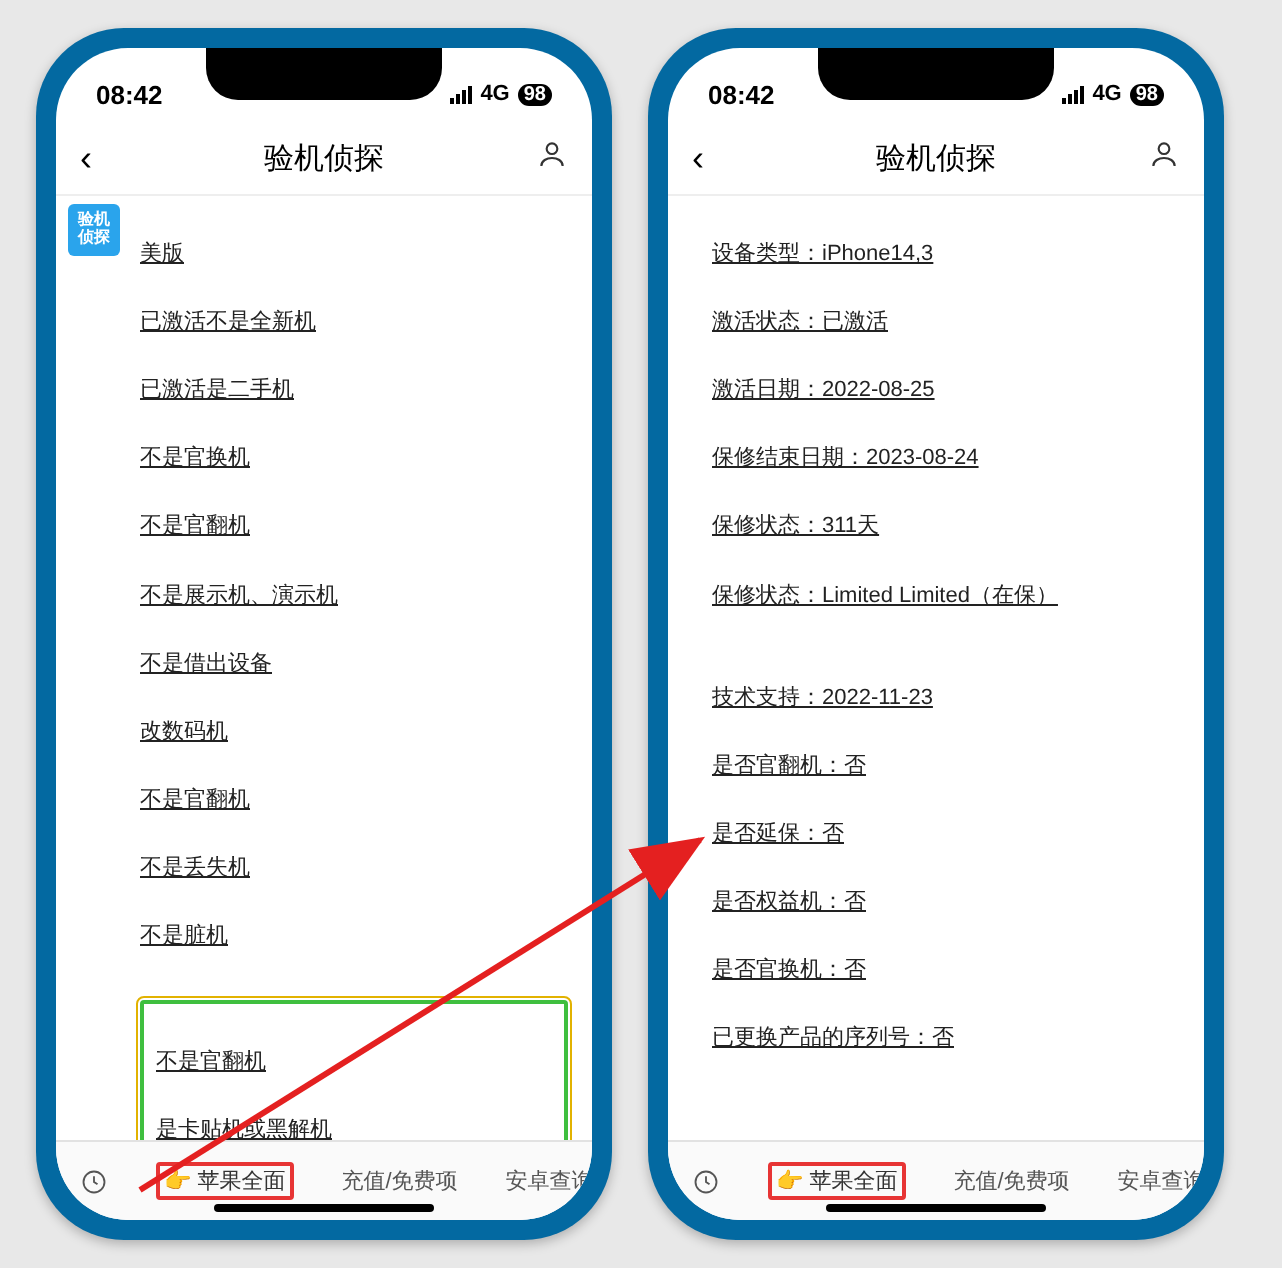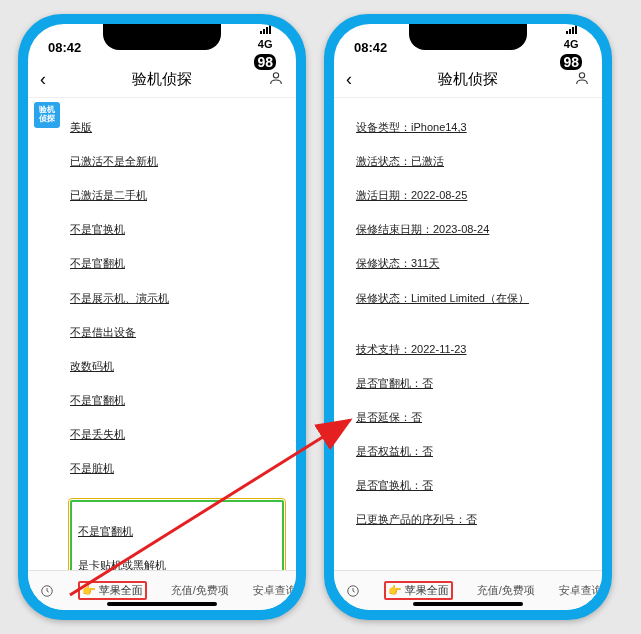--- a/index.html
+++ b/index.html
@@ -14,21 +14,21 @@
   .phones {
     display: flex;
     gap: 18px;
     padding: 14px 18px;
     position: relative;
     z-index: 1;
   }
   .phone {
     width: 288px;
     height: 606px;
-    background: #0ea5e9;
+    background: #0369a1;
     border-radius: 44px;
     padding: 10px;
     position: relative;
     box-shadow: 0 2px 6px rgba(0,0,0,.25);
   }
   .screen {
     width: 100%;
     height: 100%;
     background: #fff;
     border-radius: 36px;
@@ -51,26 +51,26 @@
   }
   .statusbar {
     height: 38px;
     display: flex;
     justify-content: space-between;
     align-items: center;
     padding: 8px 20px 0;
     font-size: 13px;
     font-weight: 600;
   }
-  .status-right { display:flex; align-items:center; gap:4px; font-size:11px;flex-direction:column; }
+  .status-right { display:flex; align-items:center; gap:4px; font-size:11px; }
   .sig { display:inline-flex; gap:1px; align-items:flex-end; }
   .sig i { width:2px; background:#000; display:inline-block; }
   .sig i:nth-child(1){height:3px} .sig i:nth-child(2){height:5px}
   .sig i:nth-child(3){height:7px} .sig i:nth-child(4){height:9px}
-  .batt { display:inline-flex; align-items:center; background:#000; color:#fff; border-radius:7px; padding:0 3px; font-size:14px; font-weight:700; }
+  .batt { display:inline-flex; align-items:center; background:#000; color:#fff; border-radius:7px; padding:0 3px; font-size:10px; font-weight:700; }
   .navbar {
     height: 36px;
     display:flex;
     align-items:center;
     justify-content:center;
     position:relative;
     border-bottom:1px solid #eee;
     font-size:15px;
     font-weight:500;
   }

